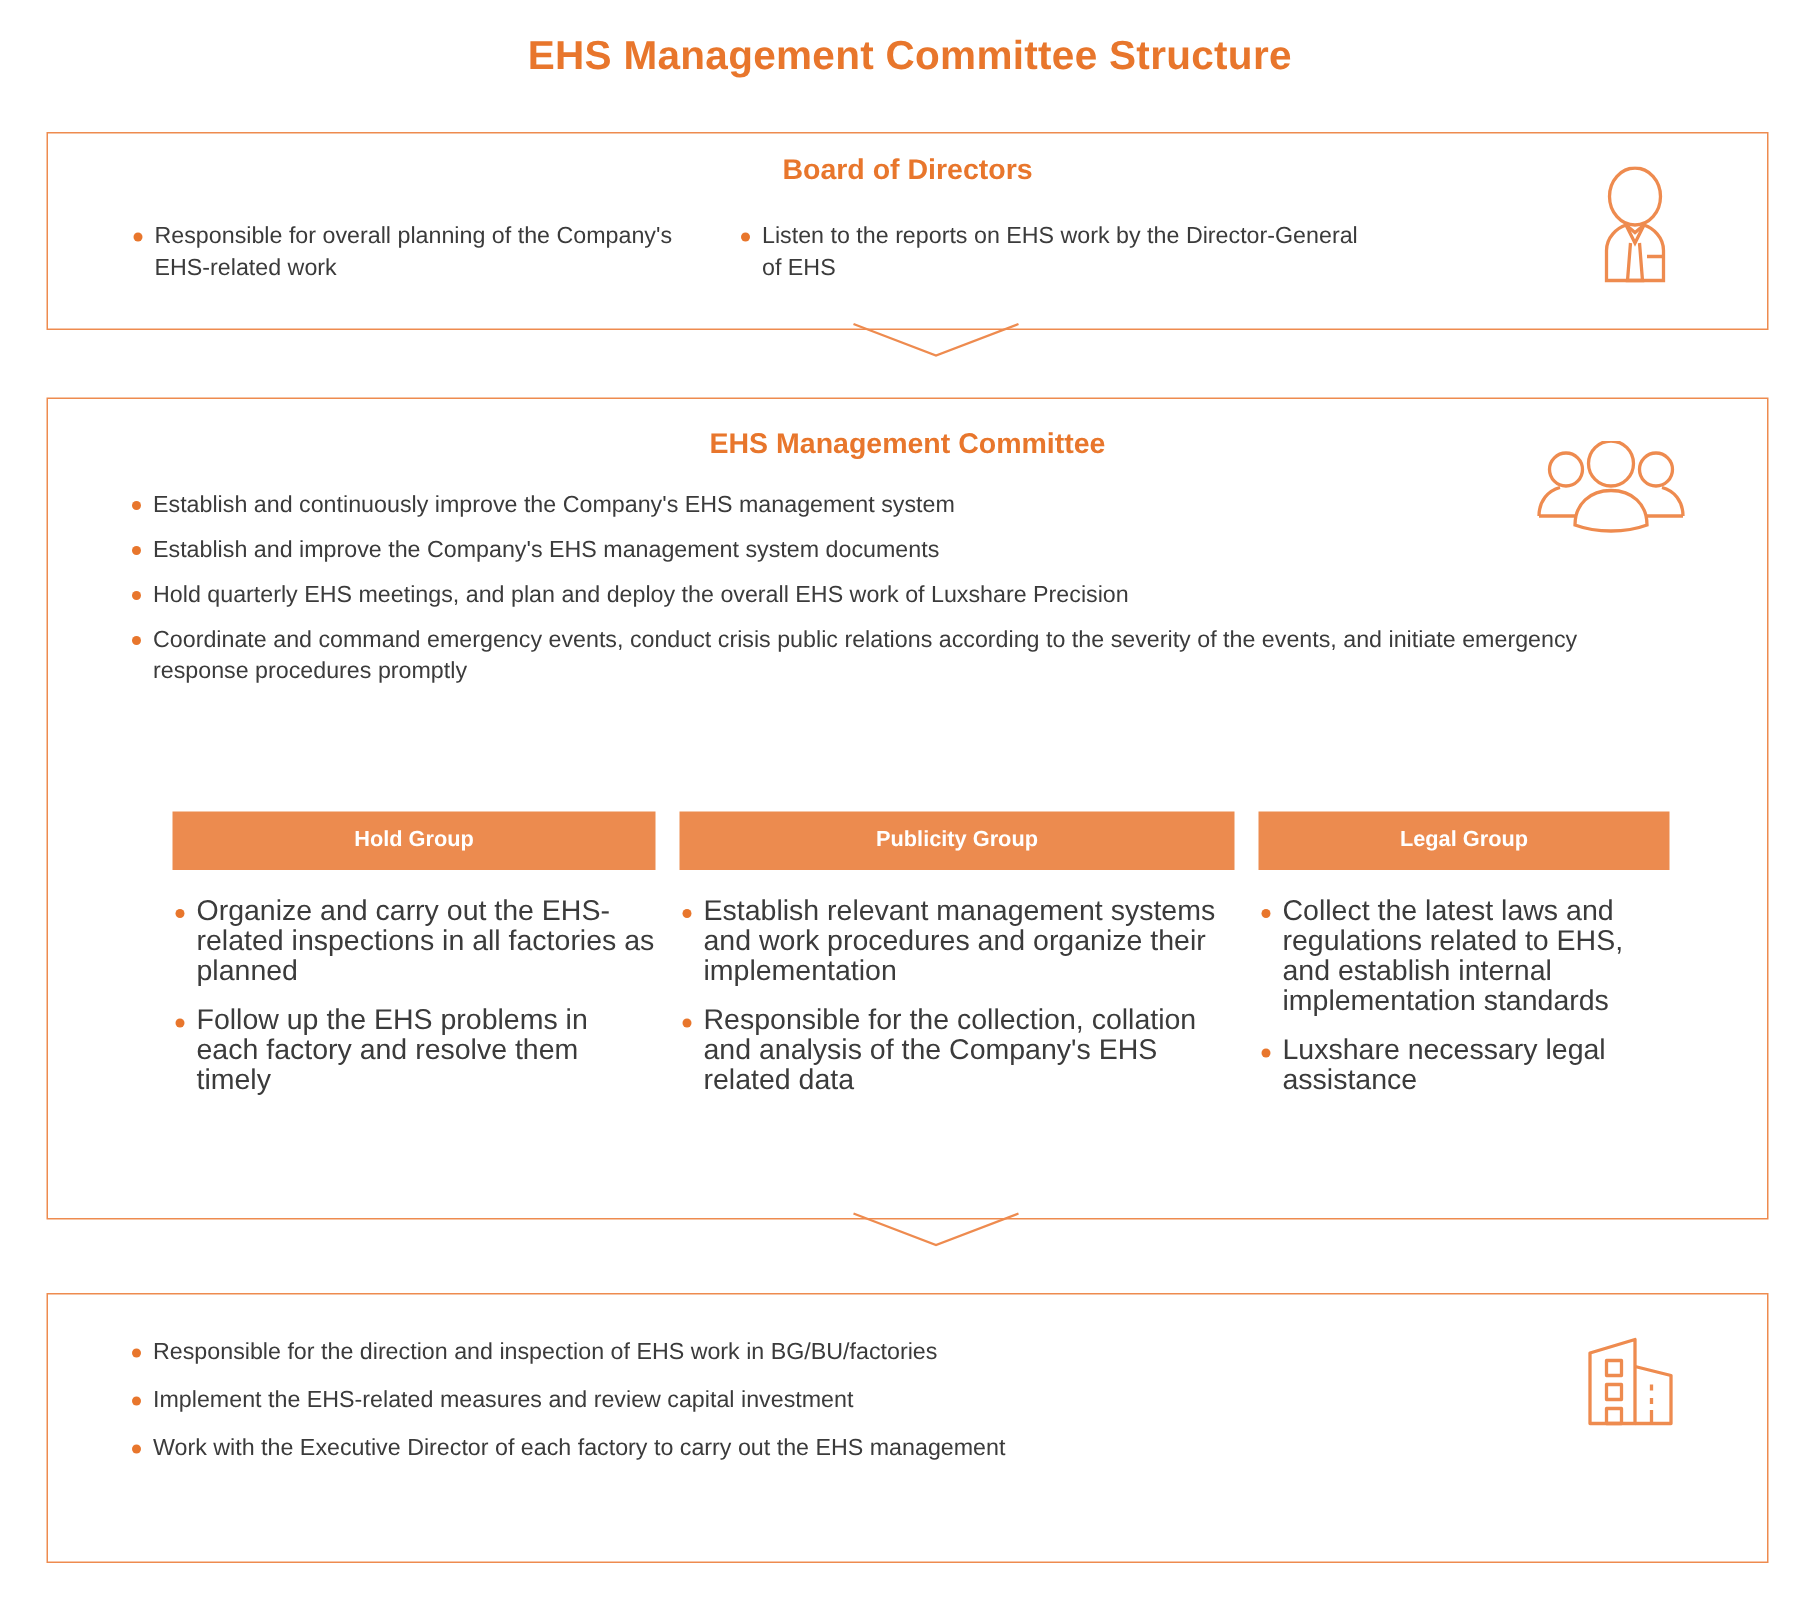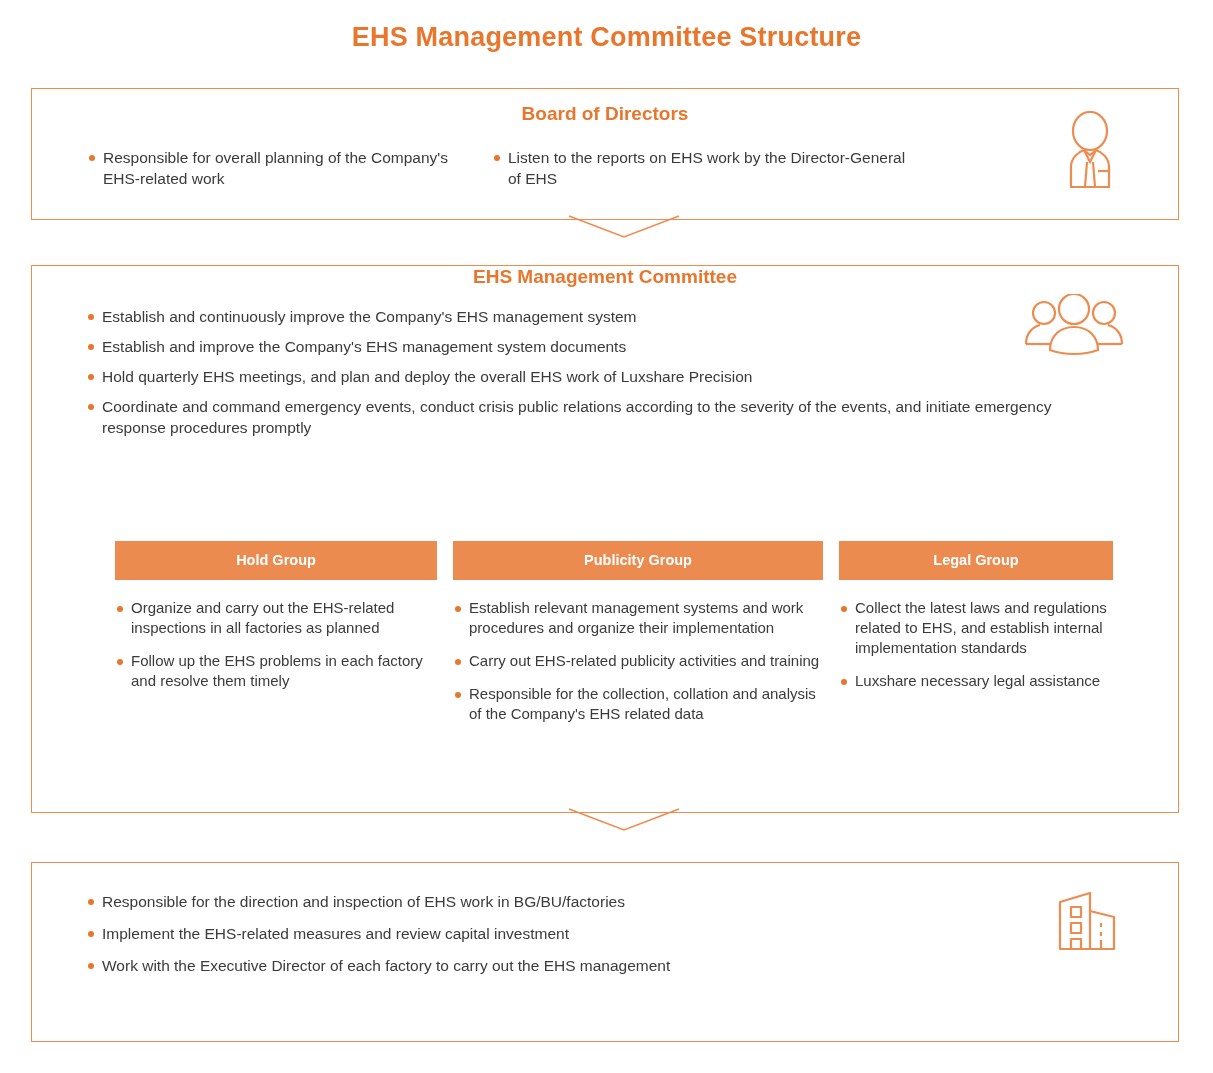--- a/index.html
+++ b/index.html
@@ -99,21 +99,21 @@
   #board-card .col-b { width: 420px; margin-left: 40px; }
 
   .icon-person {
     position: absolute;
     right: 55px;
     top: 22px;
   }
 
   
   #committee-card { top: 265px; height: 548px; }
-  #committee-card .card-heading { }
+  #committee-card .card-heading { margin-top: 20px; }
   #committee-card ul.main-bullets {
     margin-top: 18px;
     padding-left: 54px;
     padding-right: 60px;
   }
   #committee-card ul.main-bullets > li { margin-bottom: 9px; }
   .icon-people {
     position: absolute;
     right: 50px;
     top: 28px;
@@ -135,21 +135,21 @@
     font-size: 14.5px;
     font-weight: bold;
     text-align: center;
     padding: 11px 0 12px 0;
   }
   .group-col.wide { width: 370px; }
   .group-col.narrow { width: 274px; }
   .group-body { margin-top: 18px; }
   .group-body > ul.bullets > li {
     margin-bottom: 13px;
-    font-size: 15px;
+    font-size: 19px;
     line-height: 20px;
   }
 
   
   #officers-card { top: 862px; height: 180px; }
   #officers-card .card-heading { margin-top: 18px; }
   #officers-card ul.bullets {
     margin-top: 28px;
     padding-left: 54px;
   }
@@ -232,21 +232,20 @@
             <li>Follow up the EHS problems in each factory and resolve them timely</li>
           </ul>
         </div>
       </div>
 
       <div class="group-col wide">
         <div class="group-header">Publicity Group</div>
         <div class="group-body">
           <ul class="bullets">
             <li>Establish relevant management systems and work procedures and organize their implementation</li>
-            <li>Carry out EHS-related publicity activities and training</li>
             <li>Responsible for the collection, collation and analysis of the Company's EHS related data</li>
           </ul>
         </div>
       </div>
 
       <div class="group-col narrow">
         <div class="group-header">Legal Group</div>
         <div class="group-body">
           <ul class="bullets">
             <li>Collect the latest laws and regulations related to EHS, and establish internal implementation standards</li>

